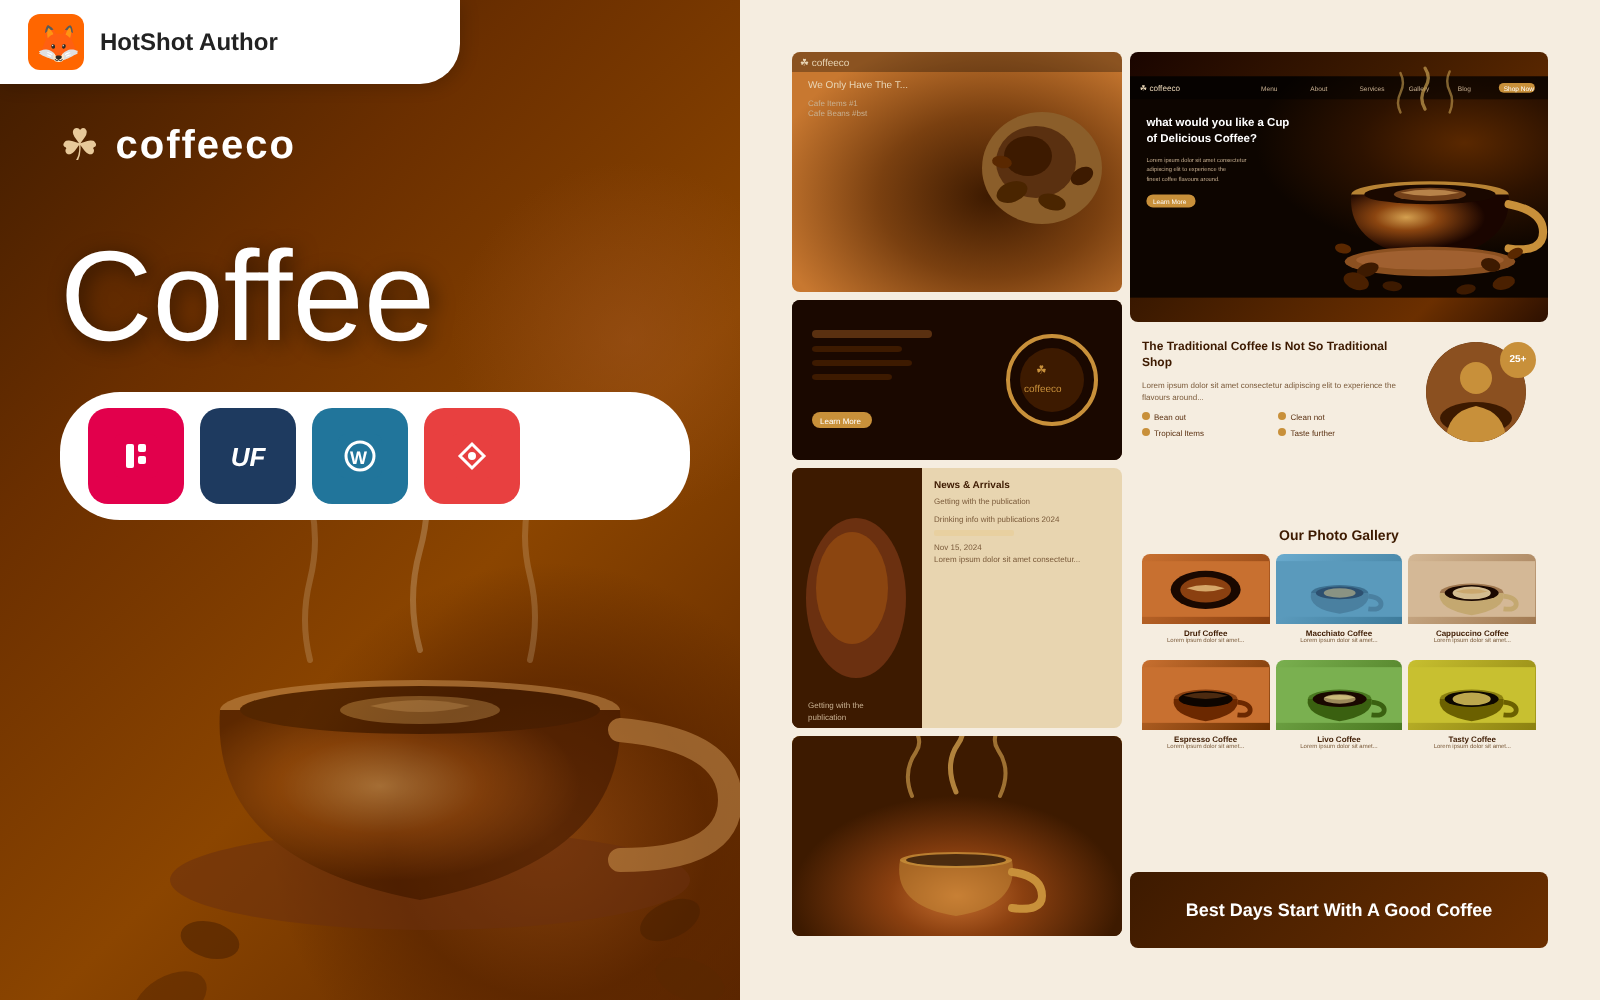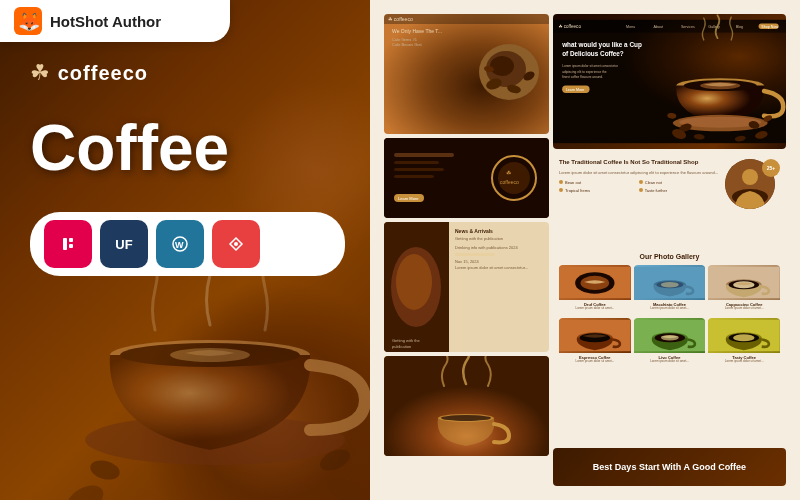--- a/index.html
+++ b/index.html
@@ -26,21 +26,21 @@
       gap: 8px;
       z-index: 100;
       box-shadow: 2px 2px 8px rgba(0,0,0,0.15);
     }
     #top-bar .logo-icon {
       width: 28px;
       height: 28px;
     }
     #top-bar .brand-name {
       font-weight: 700;
-      font-size: 15px;
+      font-size: 12px;
       color: #222;
     }
 
     
     #left-panel {
       position: absolute;
       left: 0; top: 0;
       width: 375px;
       height: 500px;
       background: linear-gradient(135deg, #3d1a00 0%, #6b2f00 30%, #8b4500 60%, #5a2500 100%);
@@ -69,24 +69,24 @@
     }
     .coffeeco-logo .logo-text {
       font-size: 20px;
       color: white;
       font-weight: 600;
       letter-spacing: 1px;
     }
 
     .main-title {
       font-size: 64px;
-      font-weight: 700;
+      font-weight: 400;
       color: white;
       line-height: 1.0;
-      margin-bottom: 32px;
+      margin-bottom: 16px;
       text-shadow: 2px 2px 10px rgba(0,0,0,0.5);
     }
 
     .subtitle {
       font-size: 16px;
       color: #e8d5b5;
       margin-bottom: 40px;
       font-weight: 400;
     }
 
@@ -102,35 +102,35 @@
       font-weight: bold;
     }
     .badge-container {
       background: white;
       border-radius: 30px;
       padding: 8px 14px;
       display: flex;
       gap: 8px;
     }
     .badge.elementor { background: #e2004c; }
-    .badge.uf { background: #1e3a5f; font-size: 14px; font-weight: 900; }
+    .badge.uf { background: #1e3a5f; font-size: 14px; font-weight: 900; font-style: italic; }
     .badge.wp { background: #21759b; }
     .badge.quix { background: #e84040; }
 
     
     #right-panel {
       position: absolute;
       right: 0; top: 0;
       width: 430px;
       height: 500px;
       background: #f5ede0;
       overflow: hidden;
       display: flex;
       gap: 4px;
-      padding: 14px;
+      padding: 26px;
     }
 
     
     .preview-left {
       width: 165px;
       display: flex;
       flex-direction: column;
       gap: 4px;
     }
 

